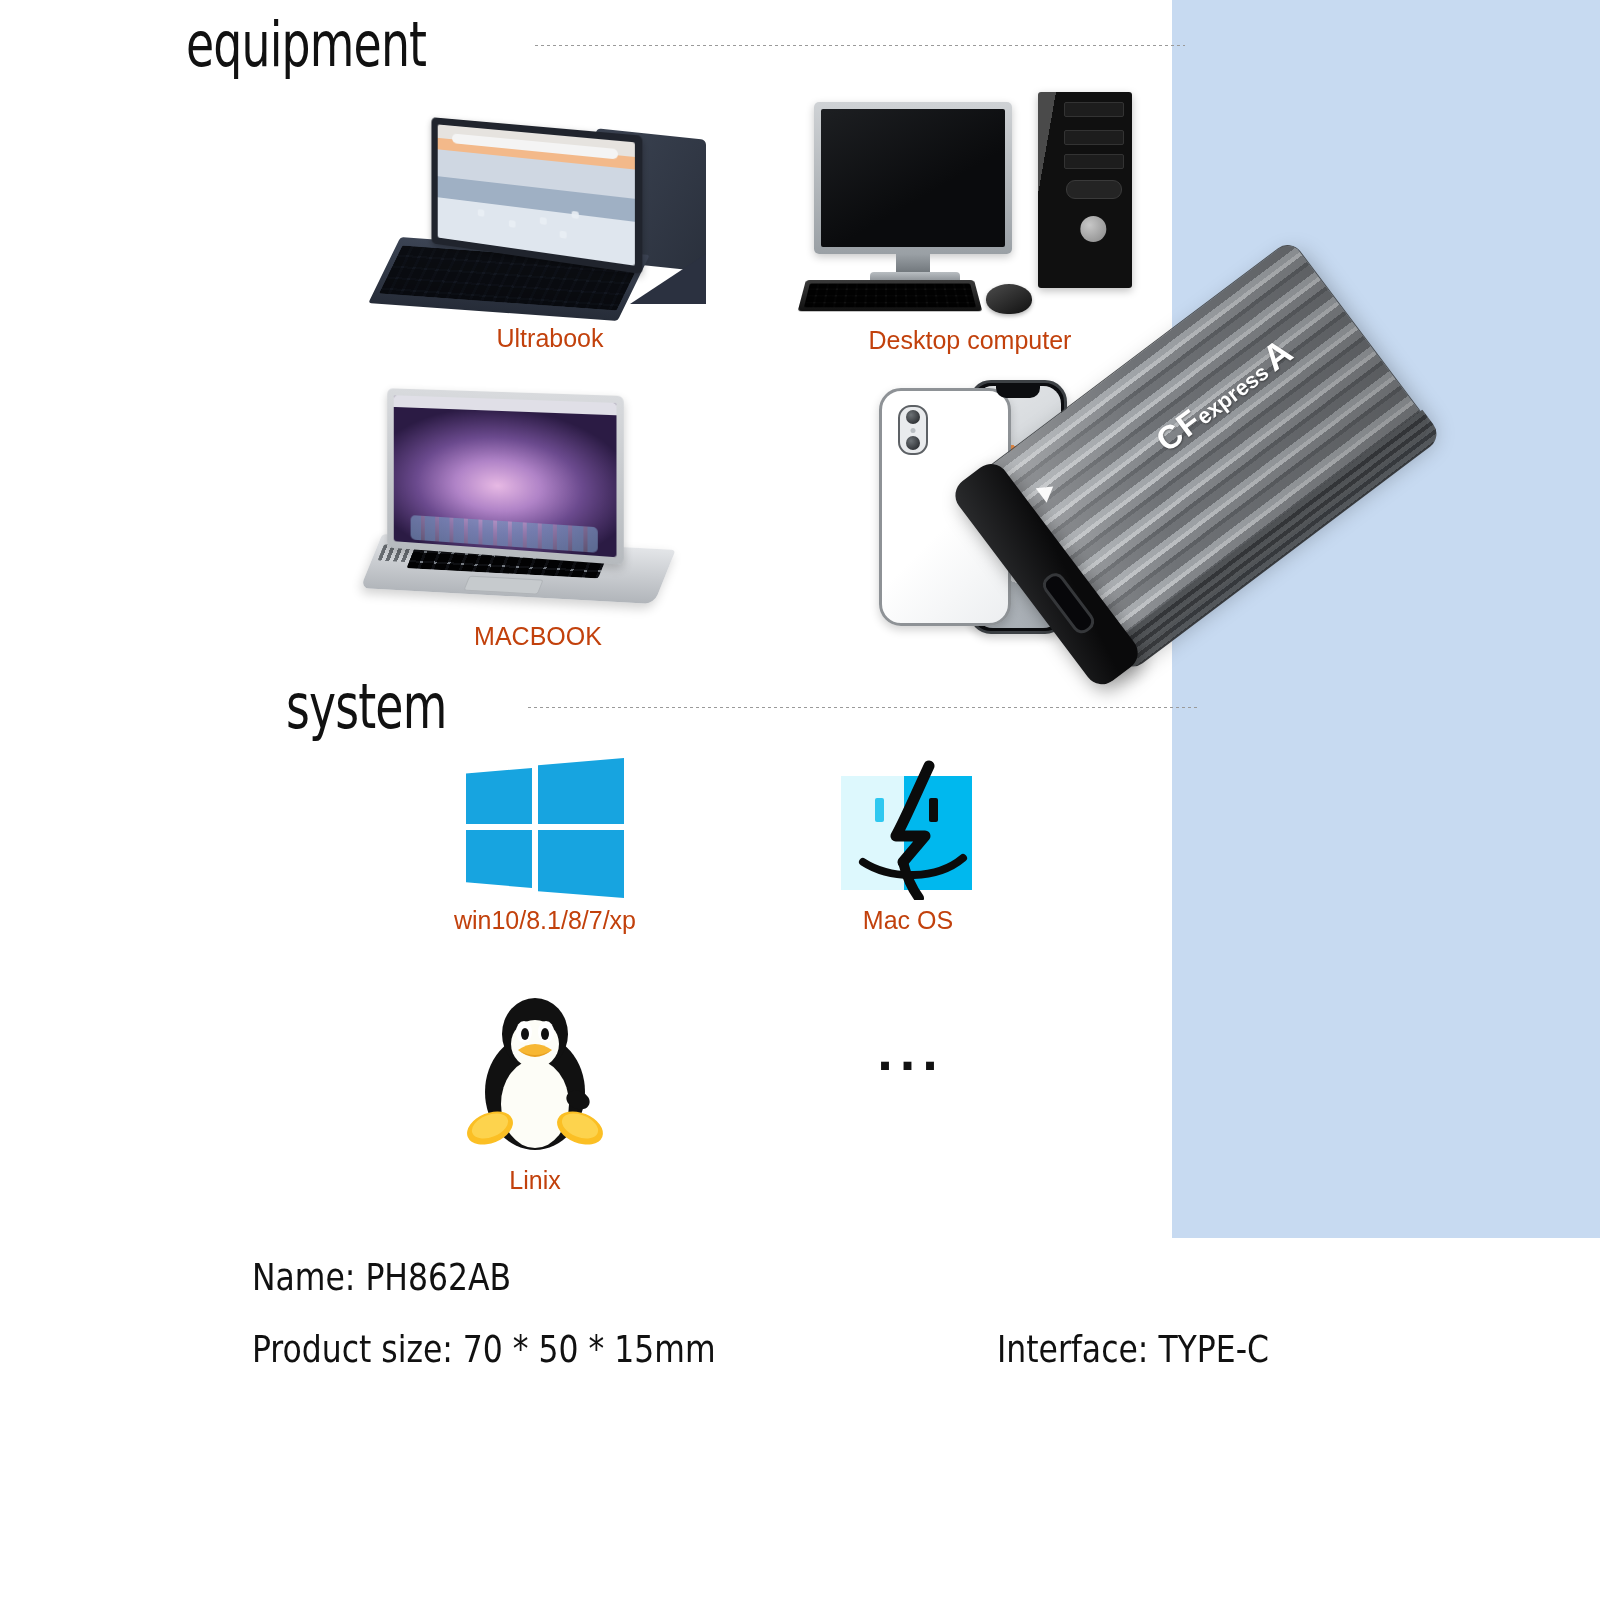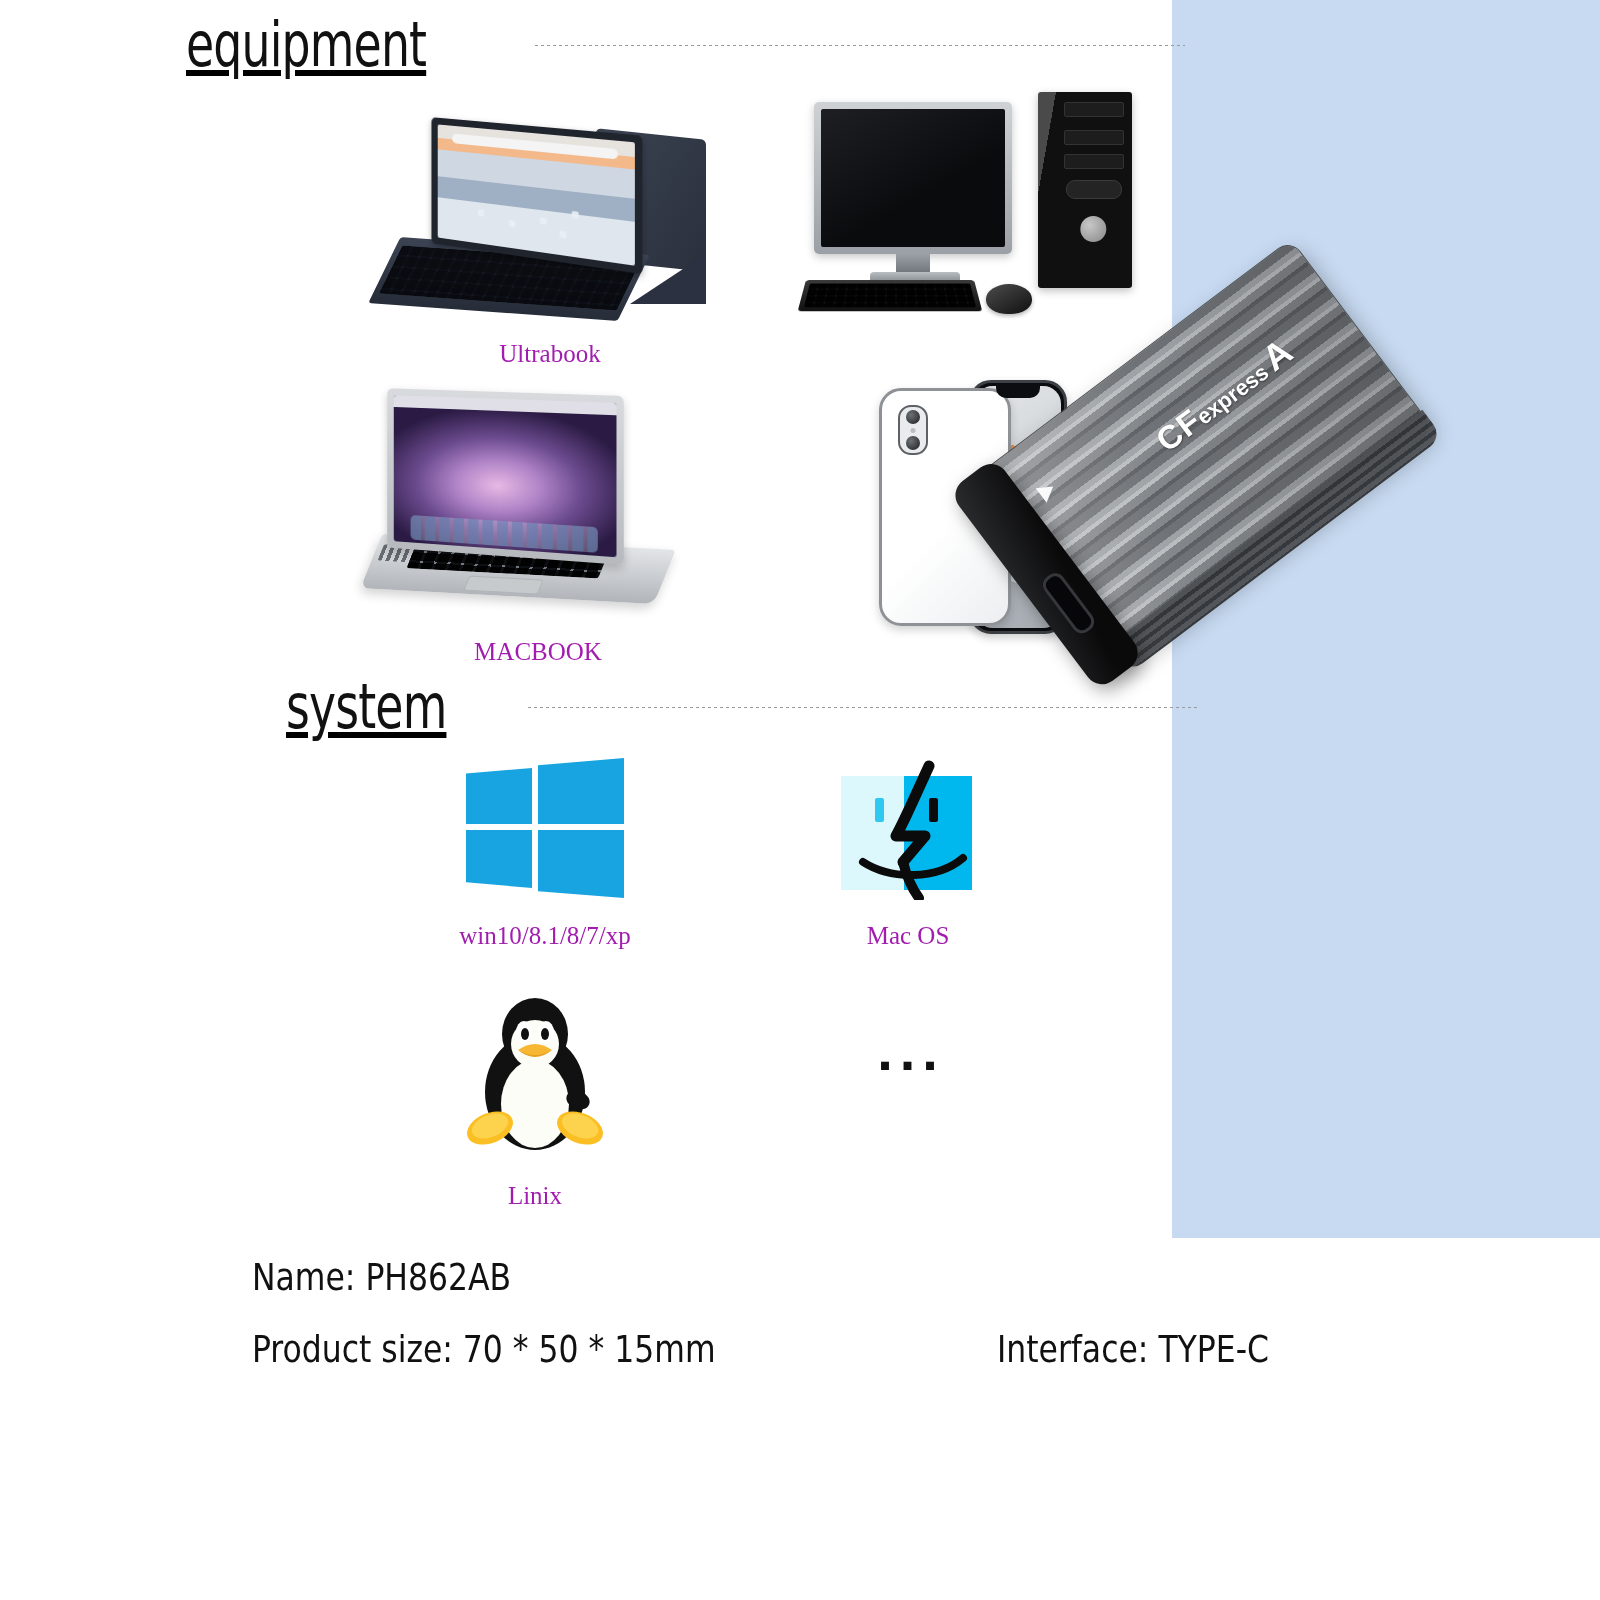--- a/index.html
+++ b/index.html
@@ -11,43 +11,43 @@
   }
   .stage{position:absolute;left:0;top:0;width:1600px;height:1600px;}
 
   
   .blue-panel{
     position:absolute;left:1172px;top:0;width:428px;height:1238px;
     background:#c7daf1;
   }
 
   
-  .section-head{position:absolute;display:flex;align-items:center;text-decoration:underline;}
+  .section-head{position:absolute;display:flex;align-items:center;}
   .section-head .htxt{
     font-family:"Liberation Sans Narrow","DejaVu Sans Condensed","Liberation Sans",sans-serif;
     font-stretch:condensed;
     font-size:62px;color:#111;line-height:1;
     letter-spacing:-1px;
     transform:scaleX(.82);transform-origin:left center;
     white-space:nowrap;
   }
   .head-rule{
     height:1px;background-repeat:repeat-x;
     background-image:repeating-linear-gradient(to right,#9a9a9a 0 3px,rgba(255,255,255,0) 3px 6px);
   }
   #head-equipment{left:186px;top:14px;}
   #head-equipment .head-rule{width:650px;margin-left:56px;}
   #head-system{left:286px;top:676px;}
   #head-system .head-rule{width:672px;margin-left:46px;}
 
   
   .item{position:absolute;text-align:center;}
   .item .cap{
-    font-size:25px;color:#a21caf;margin-top:22px;white-space:nowrap;
-    font-family:Liberation Serif, serif;
+    font-size:25px;color:#c2410c;margin-top:6px;white-space:nowrap;
+    font-family:Liberation Sans, sans-serif;
   }
   .art{position:relative;margin:0 auto;}
 
   
   #ultrabook{left:360px;top:118px;width:380px;}
   #ultrabook .art{width:340px;height:200px;}
   .tb-folio{
     position:absolute;left:216px;top:16px;width:110px;height:132px;
     background:linear-gradient(120deg,#3b4352,#2a303c);
     border-radius:5px;transform:skewY(6deg);
@@ -302,20 +302,21 @@
       <div class="pc-mon">
           <div class="scr"></div>
         </div>
       <div class="pc-neck"></div>
       <div class="pc-base"></div>
       <div class="pc-kb">
           <i></i>
         </div>
       <div class="pc-mouse"></div>
     </div>
+    <div class="cap">Desktop computer</div>
   </div>
 
   <div class="item" id="macbook">
     <div class="art">
       <div class="mb-base">
         <div class="mb-ports"></div>
         <div class="mb-kb"></div>
         <div class="mb-tp"></div>
       </div>
       <div class="mb-lid">

